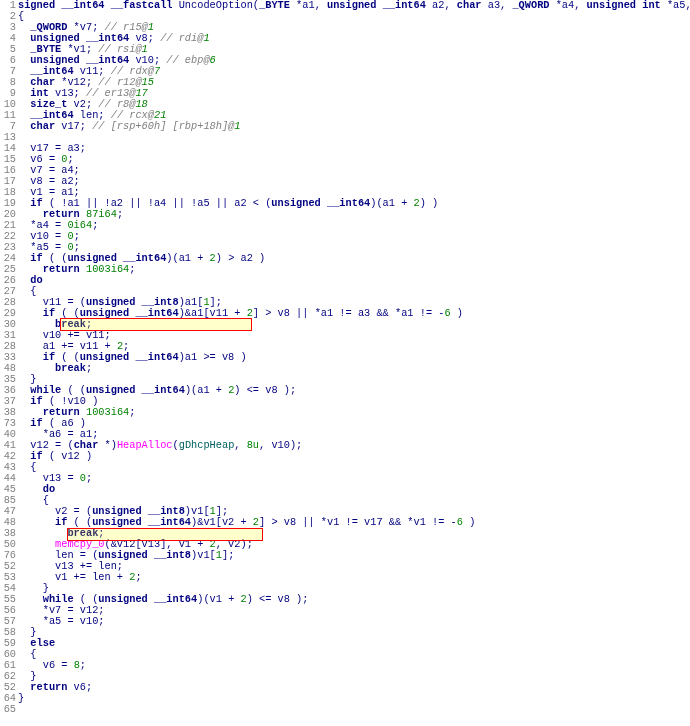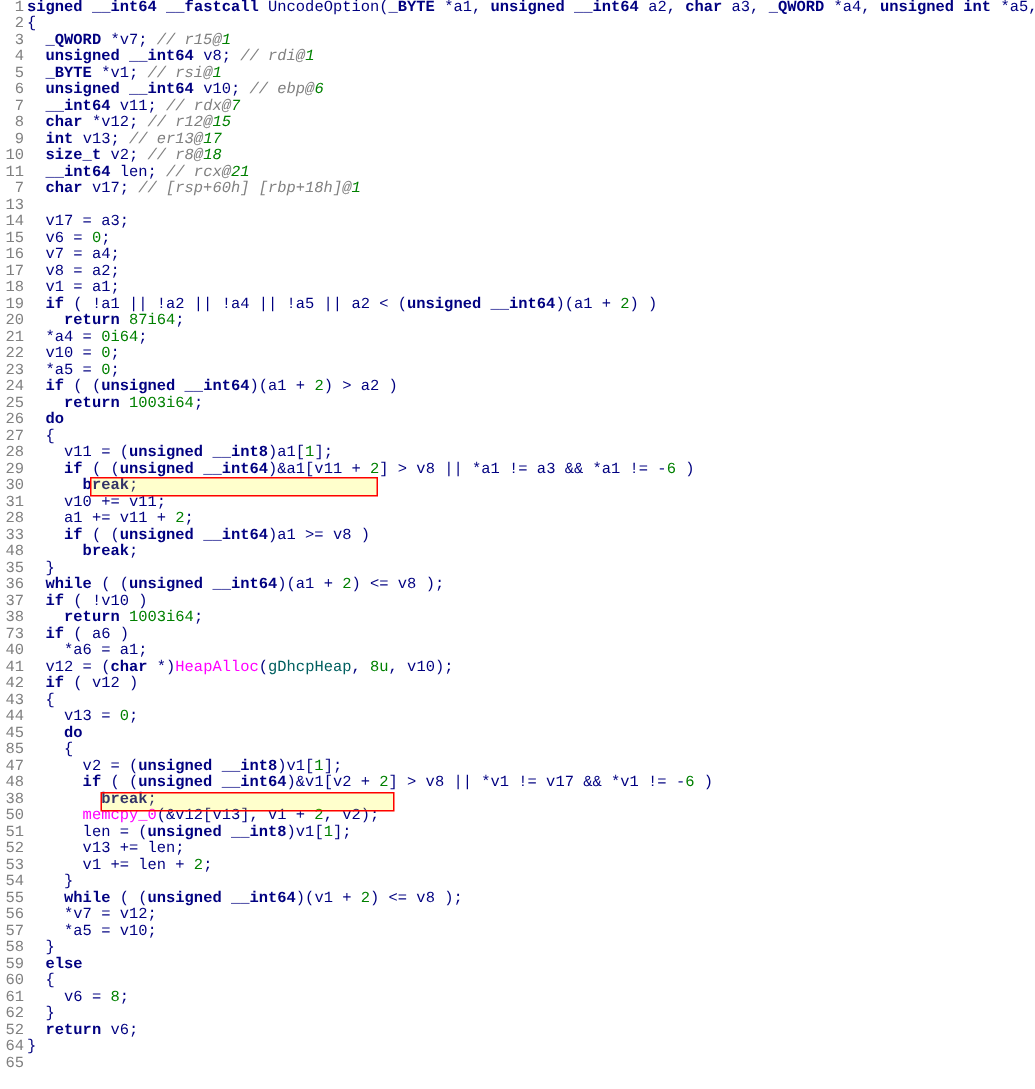--- a/index.html
+++ b/index.html
@@ -109,21 +109,21 @@
       <div>41</div>
       <div>42</div>
       <div>43</div>
       <div>44</div>
       <div>45</div>
       <div>85</div>
       <div>47</div>
       <div>48</div>
       <div>38</div>
       <div>50</div>
-      <div>51</div>
+      <div>76</div>
       <div>52</div>
       <div>53</div>
       <div>54</div>
       <div>55</div>
       <div>56</div>
       <div>57</div>
       <div>58</div>
       <div>59</div>
       <div>60</div>
       <div>61</div>

